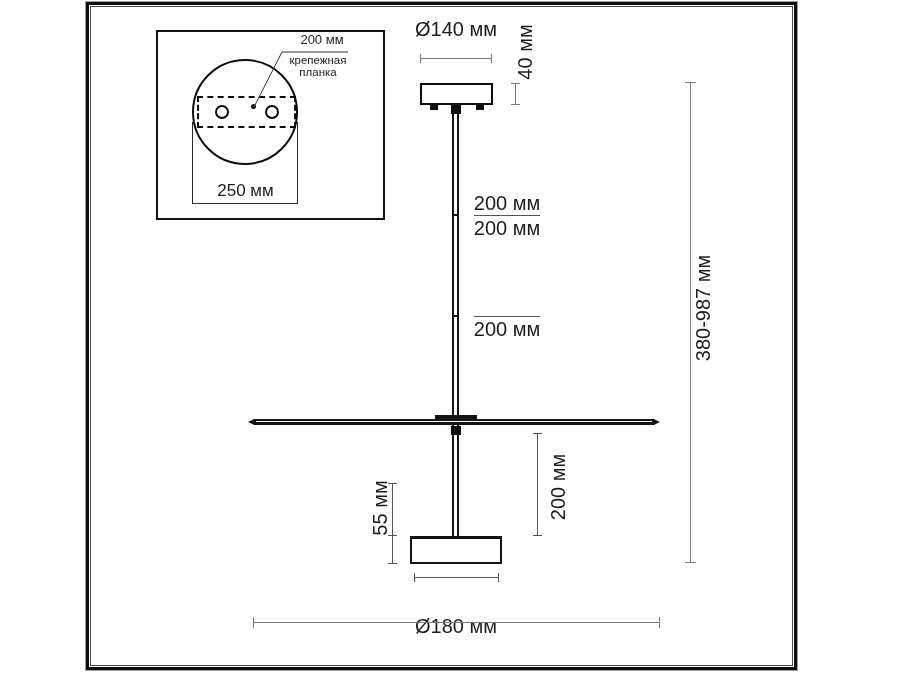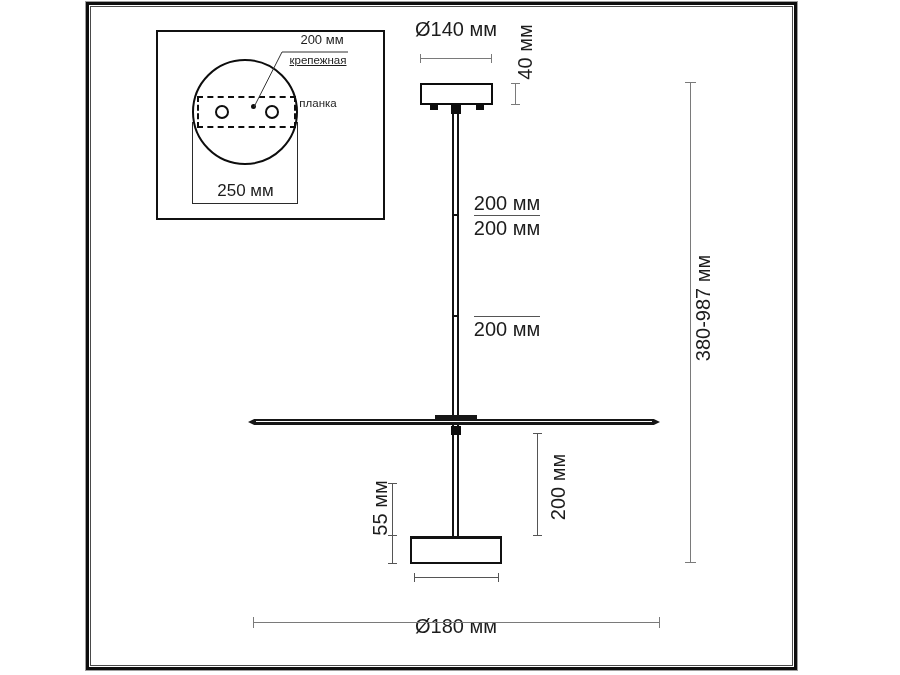--- a/index.html
+++ b/index.html
@@ -61,22 +61,22 @@
   <div class="abs bracket"></div>
   <div class="abs hole" style="left:215px;top:105px;"></div>
   <div class="abs hole" style="left:265px;top:105px;"></div>
   <div class="abs dot"></div>
 
   <svg class="abs" style="left:252px;top:44px;" width="100" height="66">
     <polyline points="2,63 30,8 96,8" fill="none" stroke="#333" stroke-width="1"></polyline>
   </svg>
 
   <div class="t t-small" style="left:287px;top:33px;width:70px;">200 мм</div>
-  <div class="t t-tiny" style="left:281px;top:54px;width:74px;text-decoration:underline;">крепежная</div>
-  <div class="t t-tiny" style="left:281px;top:66px;width:74px;margin-top:31px;">планка</div>
+  <div class="t t-tiny" style="left:281px;top:54px;width:74px;">крепежная</div>
+  <div class="t t-tiny" style="left:281px;top:66px;width:74px;">планка</div>
 
   <div class="abs v struct" style="left:192px;top:122px;height:82px;"></div>
   <div class="abs v struct" style="left:297px;top:122px;height:82px;"></div>
   <div class="abs h struct" style="left:192px;top:203px;width:106px;"></div>
   <div class="t t-inset" style="left:205px;top:182px;width:81px;">250 мм</div>
 
   <div class="t t-main" style="left:406px;top:18px;width:100px;">Ø140 мм</div>
   <div class="abs h dim" style="left:420px;top:58px;width:72px;"></div>
   <div class="abs v dim" style="left:420px;top:54px;height:9px;"></div>
   <div class="abs v dim" style="left:491px;top:54px;height:9px;"></div>

